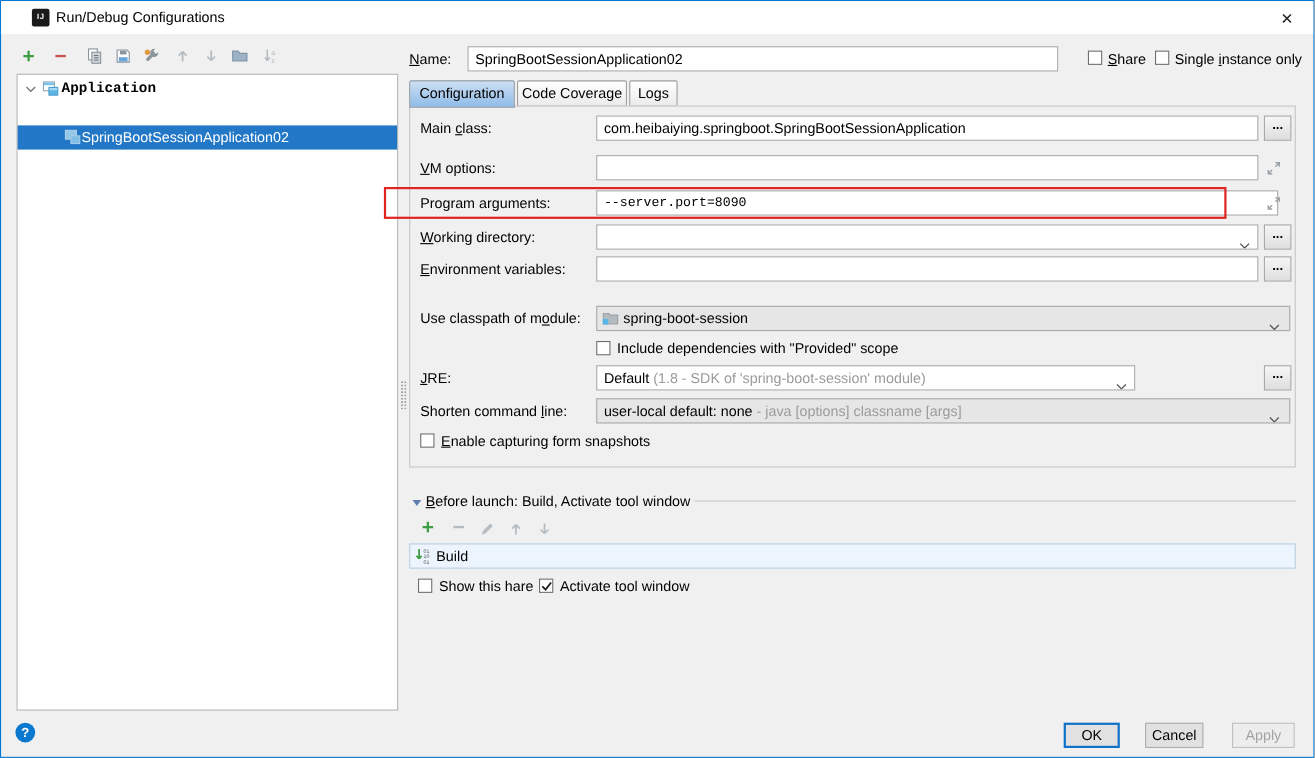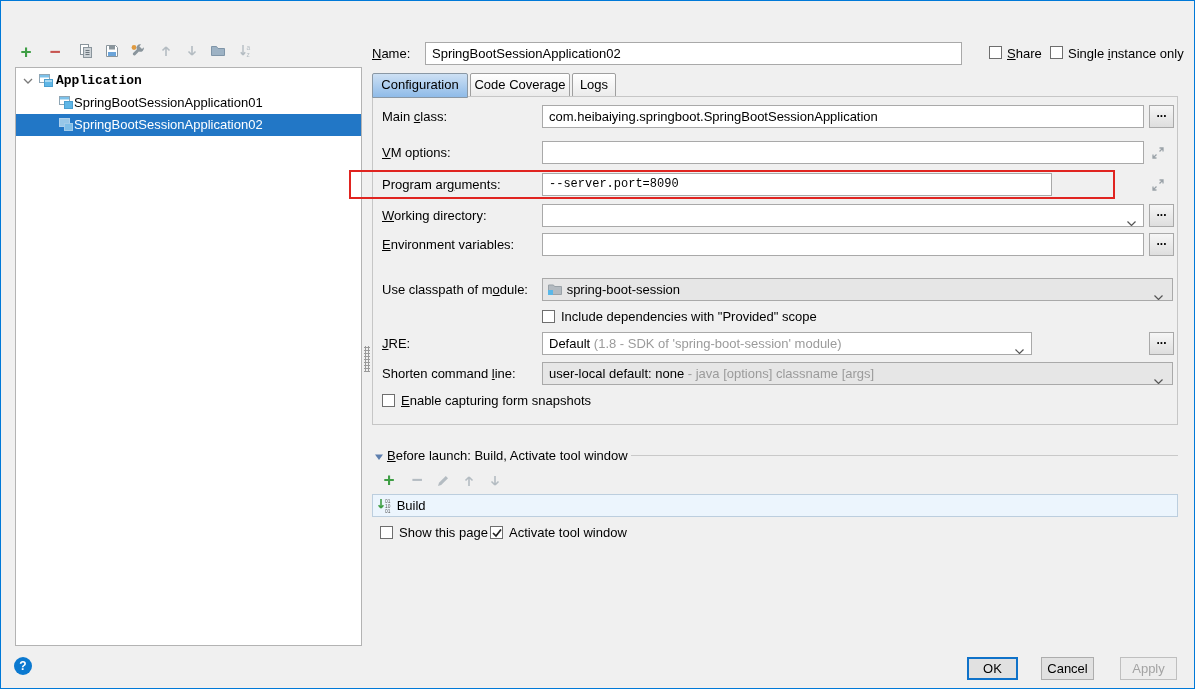--- a/index.html
+++ b/index.html
@@ -60,20 +60,25 @@
   .help { position:absolute; left:13px; top:656px; width:18px; height:18px; border-radius:50%;
           background:#0b79d0; color:#fff; font-weight:bold; font-size:12px; text-align:center;
           line-height:18px; cursor:pointer; }
   u { text-decoration:underline; }
 </style>
 </head>
 <body>
 
 <div class="win">
 
+  <div class="titlebar">
+    <span class="logo">IJ</span>
+    <span class="title">Run/Debug Configurations</span>
+    <span class="close">✕</span>
+  </div>
 
   <span class="tbicon glyph-add" style="left:16px;">+</span>
   <span class="tbicon glyph-rem" style="left:45px;">−</span>
   <span class="tbicon" style="left:76px;">
     <svg width="16" height="16">
         <rect x="2.5" y="1.5" width="8" height="10" fill="#fff" stroke="#8a959c"></rect>
         <rect x="5.5" y="4.5" width="8" height="10" fill="#cdd3d7" stroke="#8a959c"></rect>
         <path d="M7.5 7.5h4M7.5 9.5h4M7.5 11.5h4" stroke="#6b757c" stroke-width="1"></path>
       </svg>
   </span>
@@ -119,28 +124,20 @@
             <path d="M2 4l4 4 4-4" stroke="#7a7a7a" stroke-width="1.3" fill="none"></path>
           </svg></span>
       <span class="ticon" style="left:22px;"><svg width="16" height="16">
             <rect x="1.5" y="1.5" width="10" height="8" fill="#fff" stroke="#8fa6b5"></rect>
             <rect x="2" y="2" width="9" height="2.5" fill="#7cc1ea"></rect>
             <rect x="6.5" y="6.5" width="8" height="7" fill="#5fb6e6" stroke="#4a9fd0"></rect>
             <rect x="7" y="7" width="7" height="2" fill="#a8d8f2"></rect>
           </svg></span>
       <span class="tlabel bold" style="left:40px;">Application</span>
     </div>
-    <div class="trow" style="top:24px;">
-      <span class="ticon" style="left:42px;"><svg width="16" height="16">
-            <rect x="1.5" y="1.5" width="10" height="8" fill="#fff" stroke="#8fa6b5"></rect>
-            <rect x="2" y="2" width="9" height="2.5" fill="#7cc1ea"></rect>
-            <rect x="6.5" y="6.5" width="8" height="7" fill="#5fb6e6" stroke="#4a9fd0"></rect>
-          </svg></span>
-      <span class="tlabel" style="left:58px;">SpringBootSessionApplication01</span>
-    </div>
     <div class="trow sel" style="top:46px;">
       <span class="ticon" style="left:42px; opacity:.75;"><svg width="16" height="16">
             <rect x="1.5" y="1.5" width="10" height="8" fill="#bfe2f4" stroke="#dceef9"></rect>
             <rect x="6.5" y="6.5" width="8" height="7" fill="#9ed6f2" stroke="#cfe9f7"></rect>
           </svg></span>
       <span class="tlabel" style="left:58px;">SpringBootSessionApplication02</span>
     </div>
   </div>
 
   <div class="splitter"></div>
@@ -166,21 +163,21 @@
 
   <span class="flabel" style="left:381px; top:140px;"><u>V</u>M options:</span>
   <div class="field" style="left:541px; top:140px; width:602px;"></div>
   <span class="expicon" style="top:144px;"><svg width="16" height="16">
         <g stroke="#9aa2a8" stroke-width="1.3" fill="none">
           <path d="M9.5 6.5L13 3M9.5 3H13v3.5M6.5 9.5L3 13M6.5 13H3V9.5"></path>
         </g>
       </svg></span>
 
   <span class="flabel" style="left:381px; top:172px;">Program ar<u>g</u>uments:</span>
-  <div class="field mono" style="left:541px; top:172px; width:510px;">--server.port=8090</div>
+  <div class="field mono" style="left:541px; top:172px; width:620px;">--server.port=8090</div>
   <span class="expicon" style="top:176px;"><svg width="16" height="16">
         <g stroke="#9aa2a8" stroke-width="1.3" fill="none">
           <path d="M9.5 6.5L13 3M9.5 3H13v3.5M6.5 9.5L3 13M6.5 13H3V9.5"></path>
         </g>
       </svg></span>
   <div class="redbox"></div>
 
   <span class="flabel" style="left:381px; top:203px;"><u>W</u>orking directory:</span>
   <div class="field" style="left:541px; top:203px; width:602px; padding-right:22px;">
     <span class="combo-ch" style="right:6px;"><svg width="11" height="8">
@@ -252,21 +249,21 @@
     <svg width="16" height="16" style="vertical-align:-3px; margin-left:4px;">
         <path d="M4 2v9M4 11L1.6 8.2M4 11l2.4-2.8" stroke="#3f9e45" stroke-width="1.6" fill="none"></path>
         <text x="8" y="5.5" font-size="4.8" fill="#555">01</text>
         <text x="8" y="10.5" font-size="4.8" fill="#555">10</text>
         <text x="8" y="15.5" font-size="4.8" fill="#555">01</text>
       </svg>
     <span>Build</span>
   </div>
 
   <span class="cb" style="left:379px; top:525px;"></span>
-  <span class="cblabel" style="left:398px; top:524px;">Show this page</span>
+  <span class="cblabel" style="left:398px; top:524px;">Show this hare</span>
   <span class="cb" style="left:489px; top:525px;">
       <svg width="12" height="12" style="position:absolute; left:0; top:0;">
         <path d="M2 6l3 3 5-6.5" stroke="#222" stroke-width="1.7" fill="none"></path>
       </svg>
     </span>
   <span class="cblabel" style="left:508px; top:524px;">Activate tool window</span>
 
   <span class="help">?</span>
   <span class="btn default" style="left:966px; width:51px;">OK</span>
   <span class="btn" style="left:1040px; width:53px;">Cancel</span>

